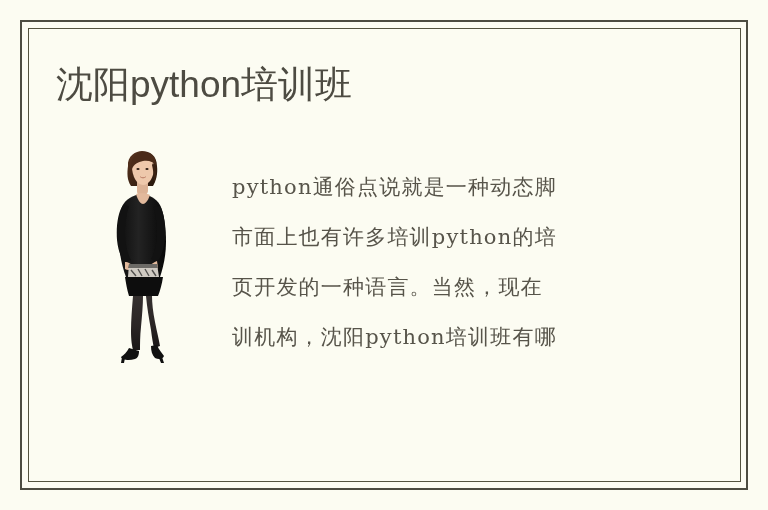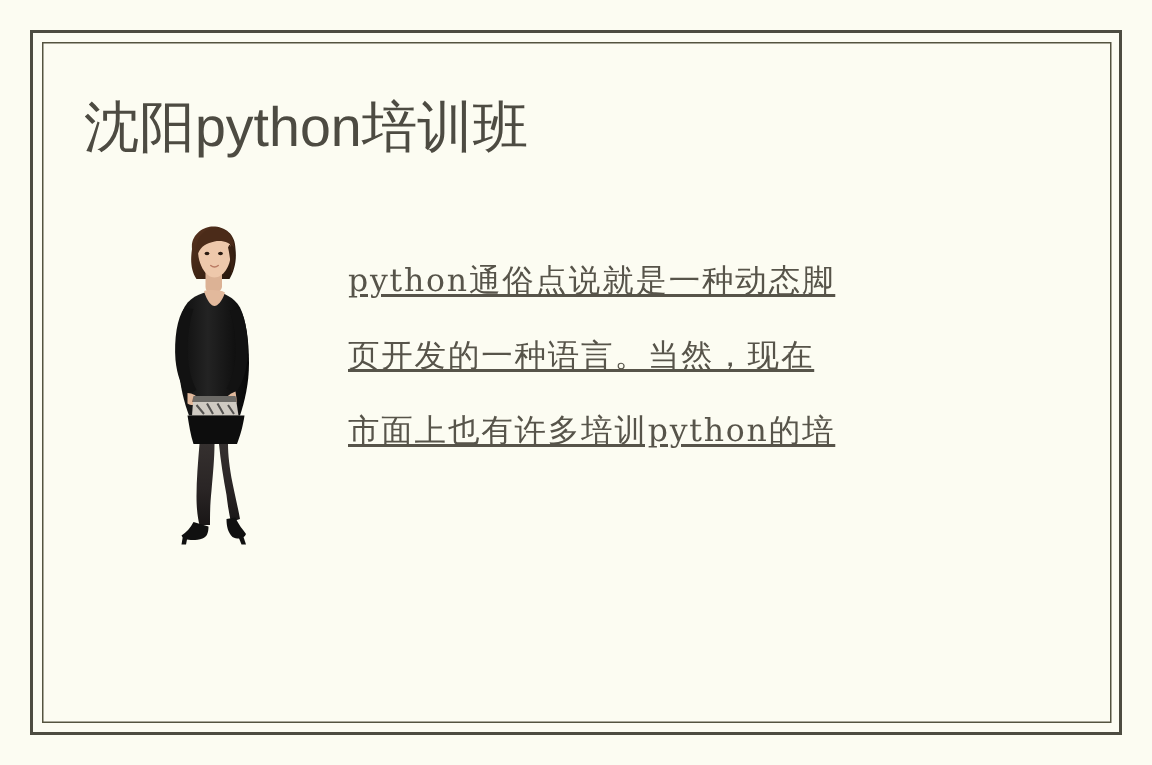--- a/index.html
+++ b/index.html
@@ -86,21 +86,20 @@
     line-height: 50px;
     letter-spacing: 1.2px;
     font-family: "DejaVu Serif", "Liberation Serif", serif;
     text-align: justify;
   }
   .article-text .line {
     display: block;
     white-space: nowrap;
     height: 50px;
     line-height: 50px;
-    text-decoration: underline;
   }
 </style>
 </head>
 <body>
 
 <div class="page">
 
   <div class="frame-outer"></div>
   <div class="frame-inner"></div>
 
@@ -162,17 +161,18 @@
 
       <path d="M31 198 C29 202 26 205 23 207 C24 210 31 211 37 209 C40 208 41 205 41 201 Z" fill="#101010"></path>
       <path d="M24 207 L23 213 L26 213 L27 208 Z" fill="#101010"></path>
       <path d="M53 196 C53 201 54 205 57 208 C61 210 65 209 66 206 C64 203 61 200 59 195 Z" fill="#101010"></path>
       <path d="M64 207 L66 213 L63 213 L61 208 Z" fill="#101010"></path>
     </svg>
   </div>
 
   <div class="article-text">
     <span class="line">python通俗点说就是一种动态脚</span>
+    <span class="line">市面上也有许多培训python的培</span>
     <span class="line">页开发的一种语言。当然，现在</span>
-    <span class="line">市面上也有许多培训python的培</span>
+    <span class="line">训机构，沈阳python培训班有哪</span>
   </div>
 
 </div>
 
 </body></html>

